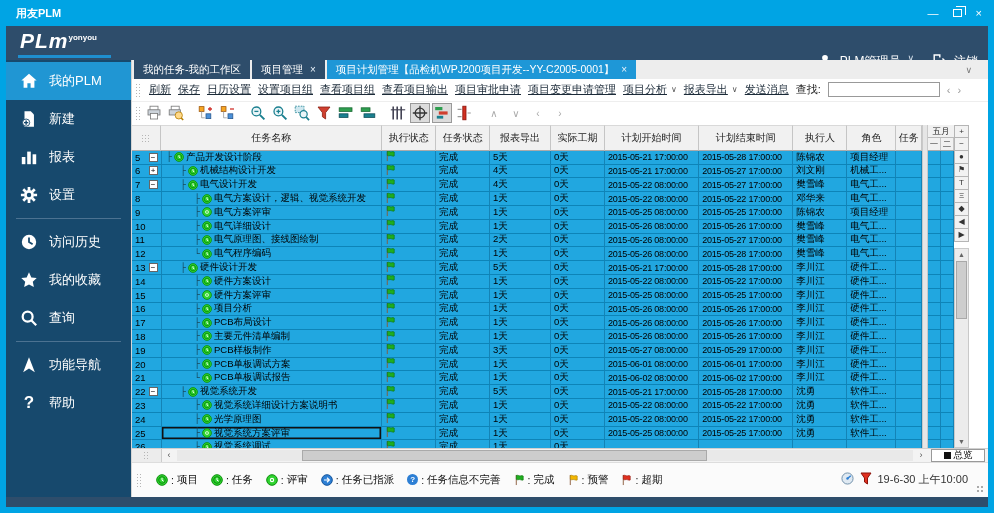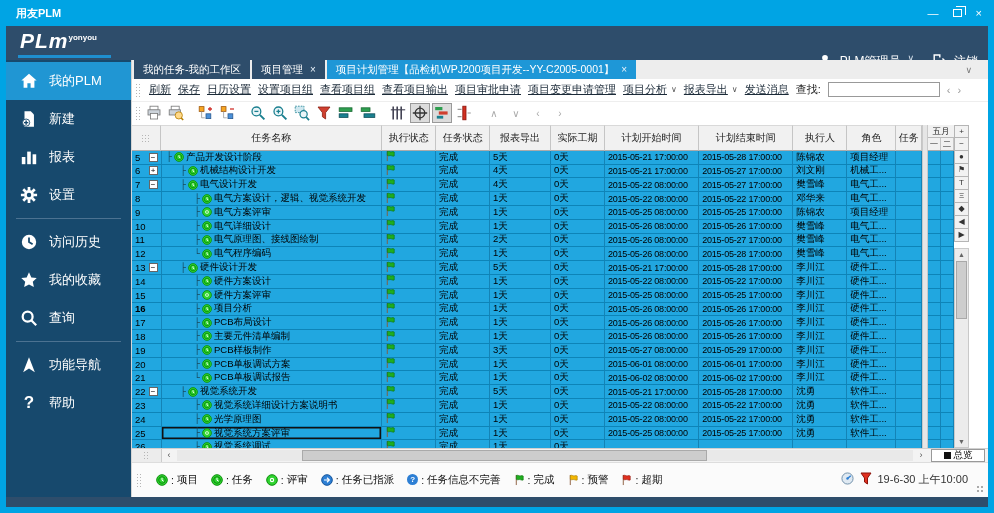--- a/index.html
+++ b/index.html
@@ -706,21 +706,21 @@
                 <div class="td" style="width: 55px;">完成</div>
                 <div class="td" style="width: 62px;">1天</div>
                 <div class="td" style="width: 55px;">0天</div>
                 <div class="td datec" style="width: 96px;">2015-05-25 08:00:00</div>
                 <div class="td datec" style="width: 96px;">2015-05-25 17:00:00</div>
                 <div class="td" style="width: 55px;">李川江</div>
                 <div class="td" style="width: 50px;">硬件工...</div>
                 <div class="td" style="width: 26px;"></div>
               </div>
               <div class="tr">
-                <div class="td" style="width: 30px; font-weight: bold;">
+                <div class="td" style="width: 30px;">
                   <span class="rownum">16</span>
                 </div>
                 <div class="td" style="width: 225px;">
                   <span class="treec" style="padding-left:30px">├</span>
                   <span class="ticon">
                     <svg width="10" height="10" viewBox="0 0 12 12">
                       <circle cx="6" cy="6" r="5.3" fill="#2fd32f" stroke="#0b8f0b"></circle>
                       <circle cx="6" cy="6" r="3.3" fill="none" stroke="#0b8f0b"></circle>
                       <path d="M6 3.8v2.4l1.7 1" stroke="#fff" fill="none"></path>
                     </svg>

